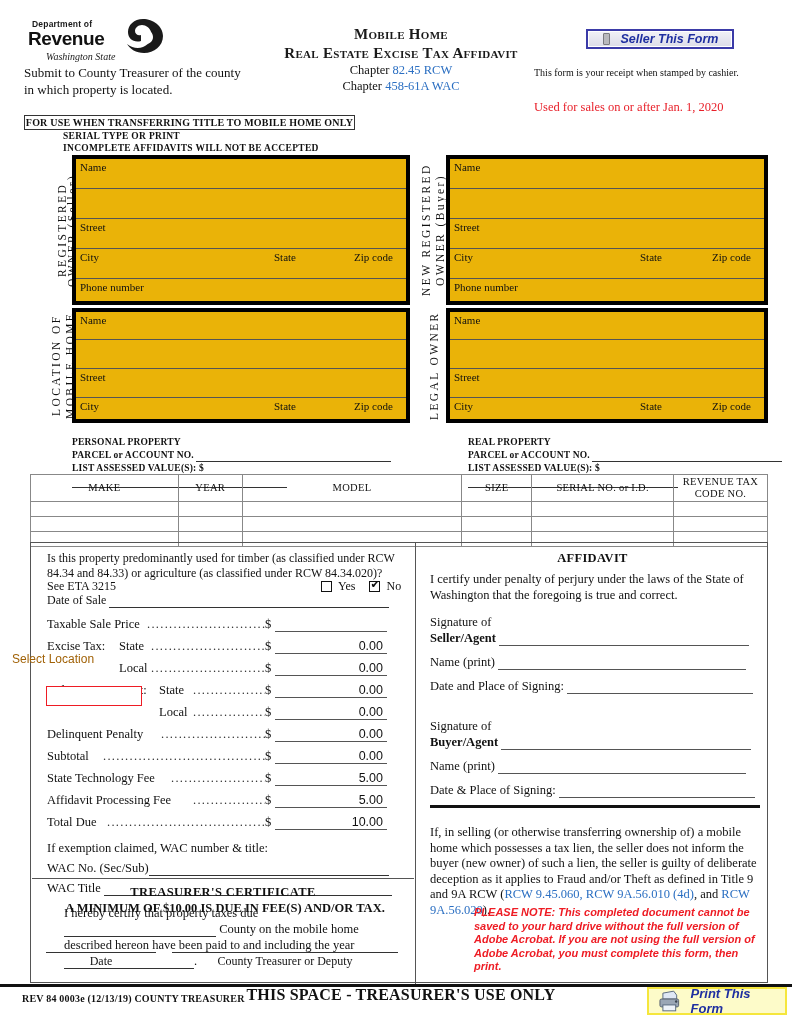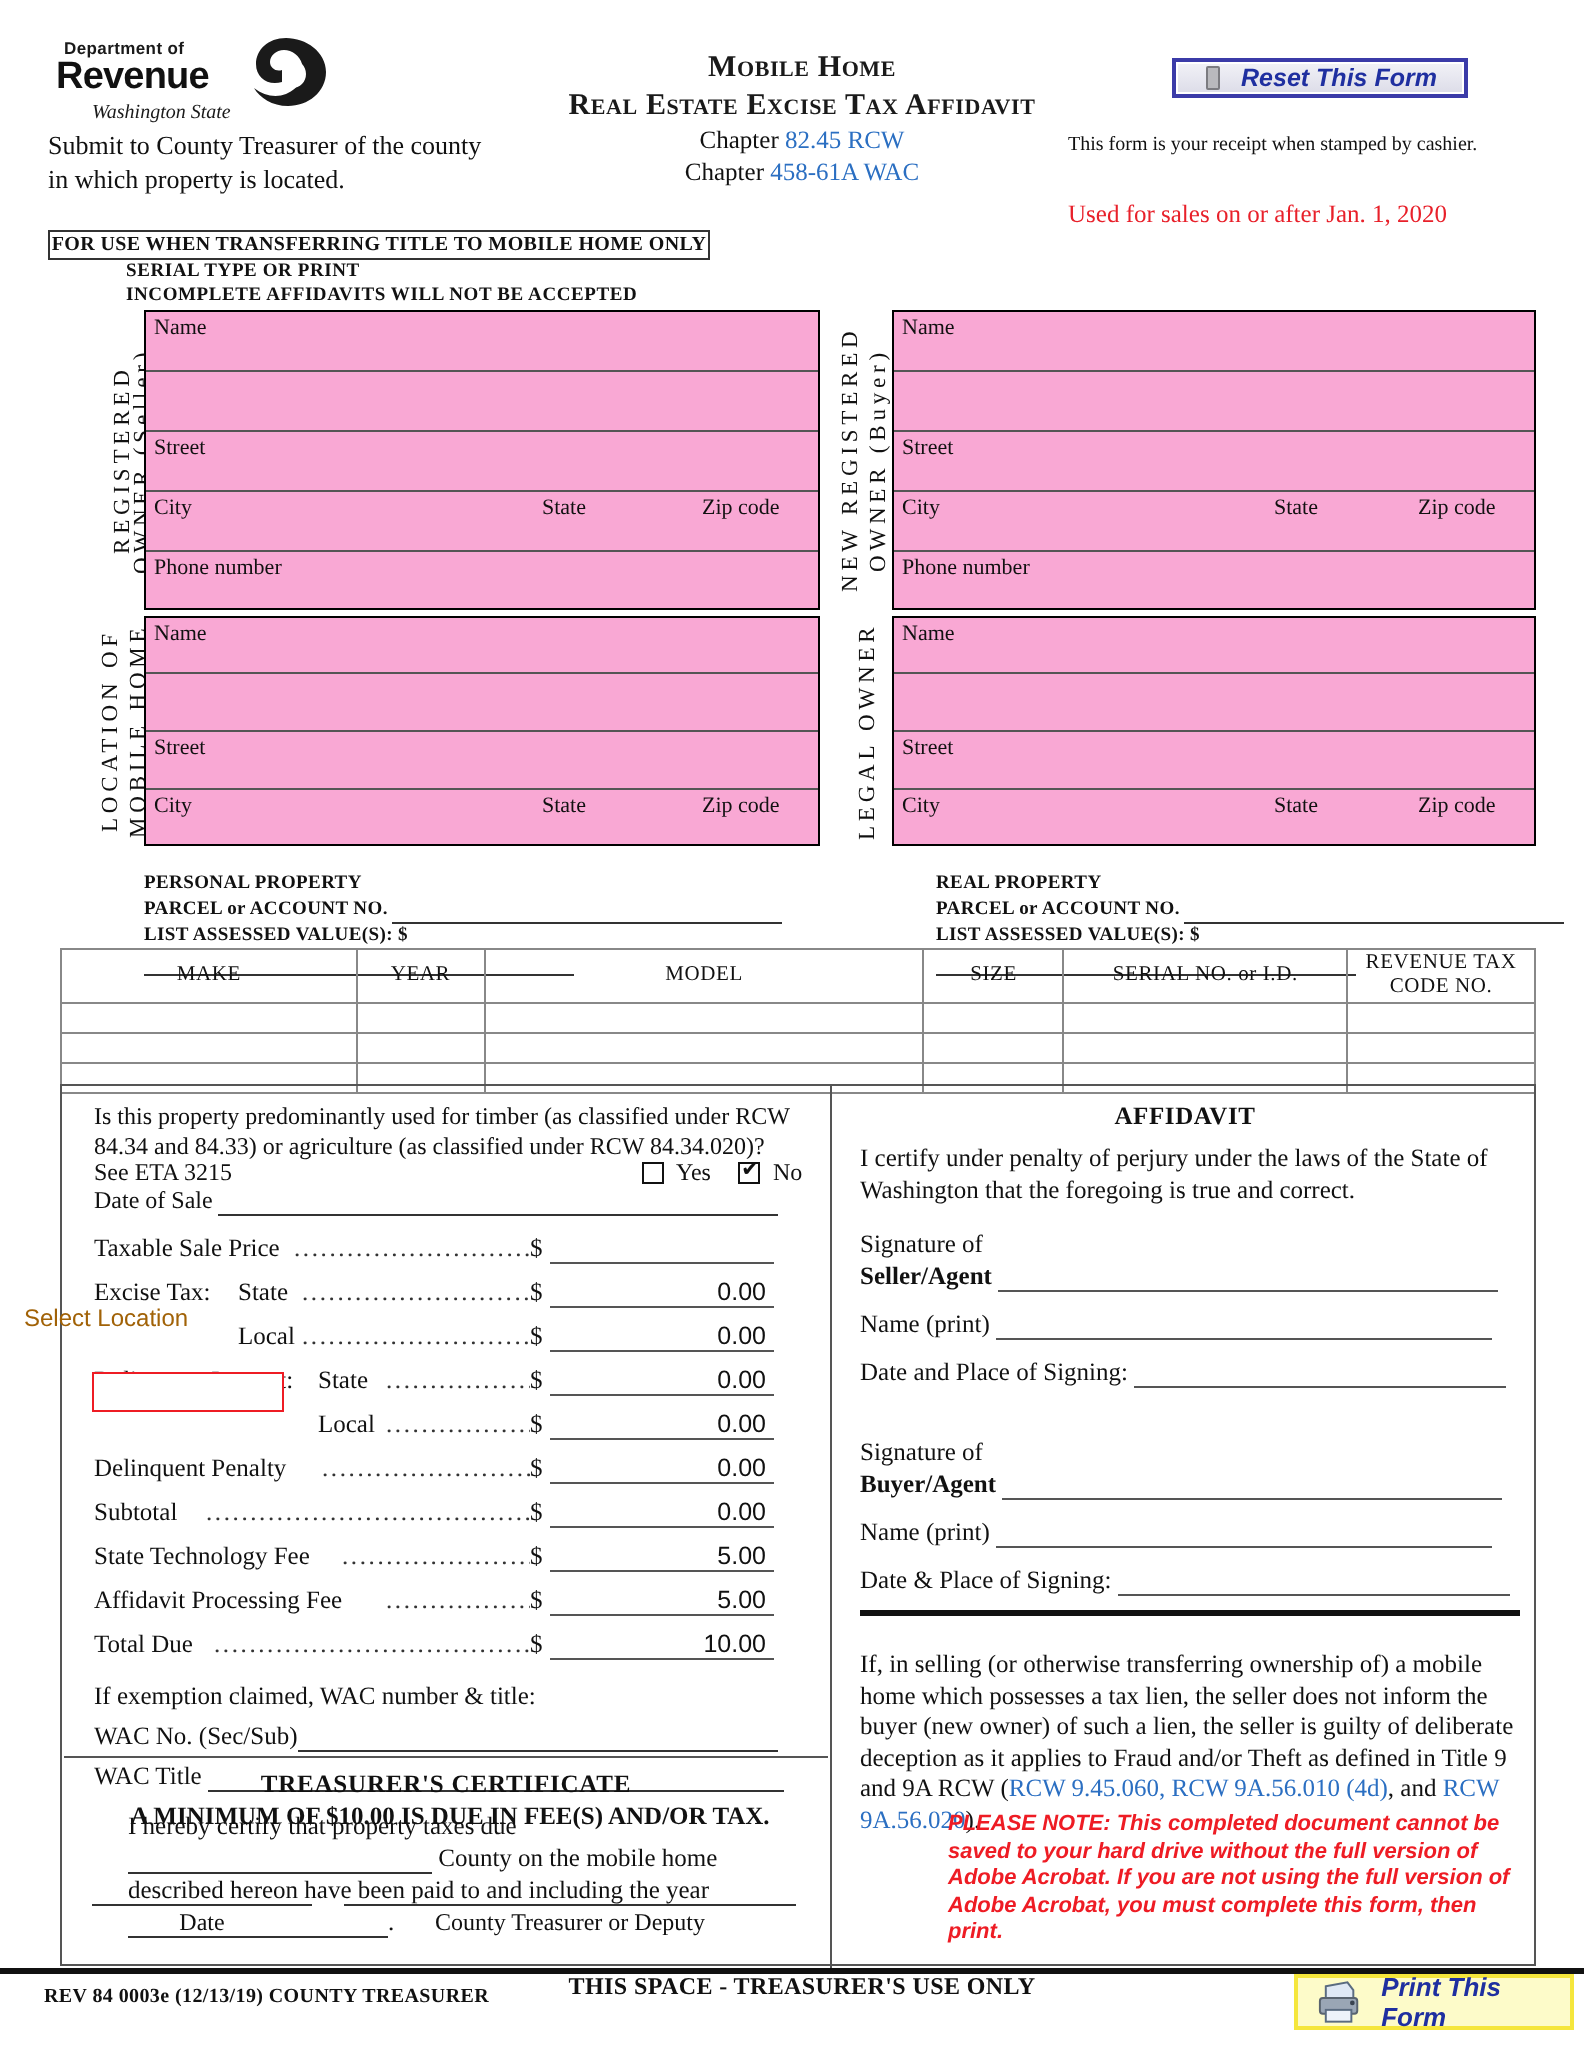--- a/index.html
+++ b/index.html
@@ -56,21 +56,21 @@
   
   .foruse {
     position:absolute; left:24px; top:115px; width:331px; height:15px;
     border:1px solid #333; font-family:"Liberation Serif", serif; font-size:10px;
     font-weight:600; letter-spacing:.2px; display:flex; align-items:center; justify-content:center;
   }
   .pleasetype { position:absolute; left:63px; top:131px; font-size:9.5px; font-weight:600; letter-spacing:.3px; }
   .incomplete { position:absolute; left:63px; top:143px; font-size:9.5px; font-weight:600; letter-spacing:.3px; }
 
   
-  .party { position:absolute; border:1px solid #000000; background:#f9a8d4; }
+  .party { position:absolute; border:4px solid #000000; background:#eab308; }
   .party .row { border-bottom:1px solid #555; position:relative; }
   .party .row:last-child { border-bottom:none; }
   .party .lab { position:absolute; left:4px; top:2px; font-size:11px; }
   .vlabel {
     position:absolute; writing-mode:vertical-rl; transform:rotate(180deg);
     font-size:11.5px; letter-spacing:2.4px; text-align:center;
     display:flex; align-items:center; justify-content:center;
   }
   .vlabel.two { line-height:13px; }
 
@@ -131,21 +131,21 @@
   .sgl { position:absolute; left:14px; width:332px; font-size:12.5px; }
   .sgl .und { display:inline-block; border-bottom:1px solid #555; height:13px; vertical-align:bottom; }
   .hr-thick { position:absolute; left:14px; top:262px; width:330px; height:3px; background:#111; }
   .lienpara { position:absolute; left:14px; top:282px; width:334px; font-size:12.5px; line-height:15.5px; }
   .note { position:absolute; left:58px; top:363px; width:290px; font-size:11px; line-height:13.5px;
           color:#ee1c24; font-family:"Liberation Sans", sans-serif; font-weight:bold; font-style:italic; }
 
   
   .footbar { position:absolute; left:0; top:984px; width:792px; height:3px; background:#111; }
   .thisspace { position:absolute; left:236px; top:986px; width:330px; text-align:center;
-               font-size:12px; font-weight:bold; letter-spacing:.2px; }
+               font-size:16px; font-weight:bold; letter-spacing:.2px; }
   .revno { position:absolute; left:22px; top:993px; font-size:10px; font-weight:600; letter-spacing:.2px; }
   .print-btn { position:absolute; left:647px; top:987px; width:140px; height:28px;
                border:2px solid #f5e63c; background:#fdfbc9; display:flex; align-items:center;
                justify-content:flex-start; gap:8px; padding-left:8px; }
   .print-btn .lbl { font-family:"Liberation Sans", sans-serif; font-weight:bold; font-style:italic;
                     font-size:13px; color:#1f2fa0; }
 </style>
 </head>
 <body>
 
@@ -174,21 +174,21 @@
     </div>
 
     <div class="submit-text">Submit to County Treasurer of the county in which property is located.</div>
     <div class="receipt-text">This form is your receipt when stamped by cashier.</div>
     <div class="used-sales">Used for sales on or after Jan. 1, 2020</div>
 
     <div class="reset-btn">
       <span class="reset-ico">
           <i></i>
         </span>
-      <span class="lbl">Reset This Form</span>
+      <span class="lbl">Seller This Form</span>
     </div>
   </div>
 
   <div class="foruse">FOR USE WHEN TRANSFERRING TITLE TO MOBILE HOME ONLY</div>
   <div class="pleasetype">SERIAL TYPE OR PRINT</div>
   <div class="incomplete">INCOMPLETE AFFIDAVITS WILL NOT BE ACCEPTED</div>
 
   <div class="vlabel two" style="left:48px; top:155px; width:28px; height:150px;">
     <span>REGISTERED</span>
   </div>

